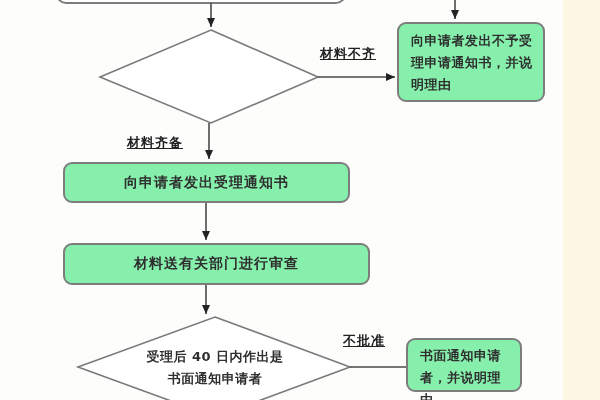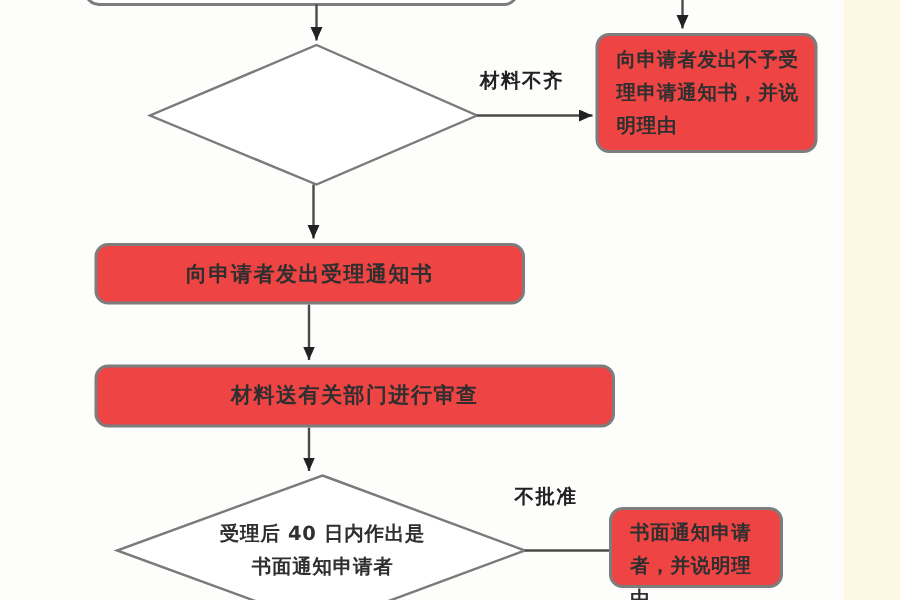--- a/index.html
+++ b/index.html
@@ -8,39 +8,40 @@
     position:relative;width:600px;height:400px;overflow:hidden;
     background:#fdfdfc;
   }
   #right-strip{
     position:absolute;top:0;right:0;width:37px;height:400px;
     background:#fcf8e3;
   }
   svg.layer{position:absolute;top:0;left:0;width:600px;height:400px;}
   .node-box{
     position:absolute;box-sizing:border-box;
-    background:#ef4444;border:2px solid #7d7d7d;border-radius:9px;
+    background:#86efac;border:2px solid #7d7d7d;border-radius:9px;
     color:#2f2f2f;
   }
   .node-box .txt{
     position:absolute;inset:0;display:flex;align-items:center;justify-content:center;
     font-size:14px;font-weight:600;letter-spacing:1px;color:#2f2f2f;
   }
   .node-box .txt-left{
     position:absolute;inset:0;padding:6px 10px 0 12px;
     font-size:13px;font-weight:600;line-height:22px;letter-spacing:0.5px;
     color:#2f2f2f;text-align:left;
   }
   .diamond-text{
     position:absolute;text-align:center;font-size:13px;font-weight:600;
     line-height:22px;letter-spacing:0.5px;color:#2f2f2f;
   }
   .edge-label{
     position:absolute;font-size:13px;font-weight:700;letter-spacing:1px;color:#222;
     white-space:nowrap;
+    text-decoration:underline;
   }
 </style>
 </head>
 <body>
 
 <div id="canvas">
 
   <div id="right-strip"></div>
 
   <svg class="layer" viewBox="0 0 600 400">
@@ -71,33 +72,34 @@
     <path d="M350,367 L415,367" stroke="#4a4a4a" stroke-width="1.6" fill="none" marker-end="url(#arw)"></path>
   </svg>
 
 
   <div class="edge-label" style="left:320px;top:45px;">材料不齐</div>
 
   <div class="node-box" style="left:397px;top:22px;width:148px;height:80px;">
     <div class="txt-left">向申请者发出不予受理申请通知书，并说明理由</div>
   </div>
 
+  <div class="edge-label" style="left:127px;top:134px;">材料齐备</div>
 
   <div class="node-box" style="left:63px;top:162px;width:287px;height:41px;padding-left:21px;">
     <div class="txt">向申请者发出受理通知书</div>
   </div>
 
-  <div class="node-box" style="left:63px;top:243px;width:347px;height:42px;">
+  <div class="node-box" style="left:63px;top:243px;width:307px;height:42px;">
     <div class="txt">材料送有关部门进行审查</div>
   </div>
 
   <div class="diamond-text" style="left:108px;top:346px;width:214px;">
     <div>受理后 40 日内作出是</div>
     <div>书面通知申请者</div>
   </div>
 
-  <div class="edge-label" style="left:343px;top:322px;">不批准</div>
+  <div class="edge-label" style="left:343px;top:332px;">不批准</div>
 
   <div class="node-box" style="left:406px;top:338px;width:116px;height:54px;">
     <div class="txt-left" style="padding-top:5px;">书面通知申请者，并说明理由</div>
   </div>
 
 </div>
 
 </body></html>

